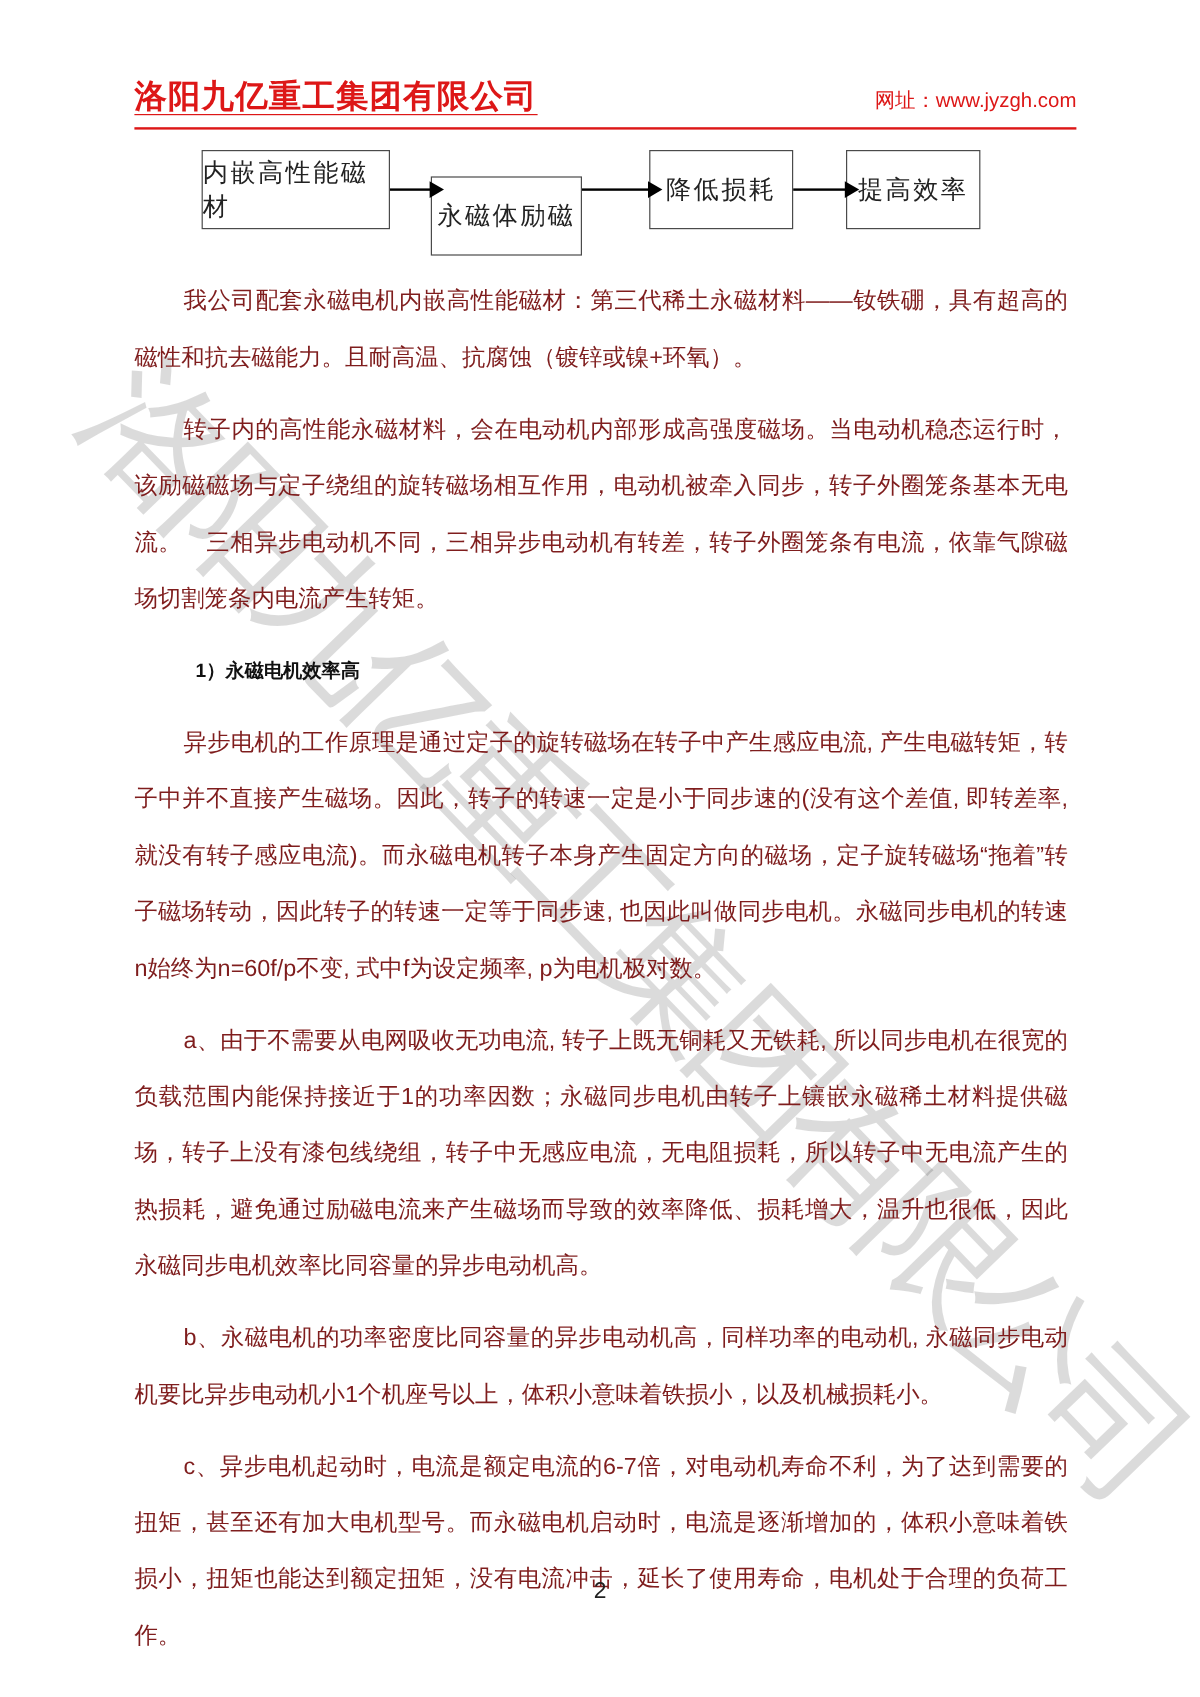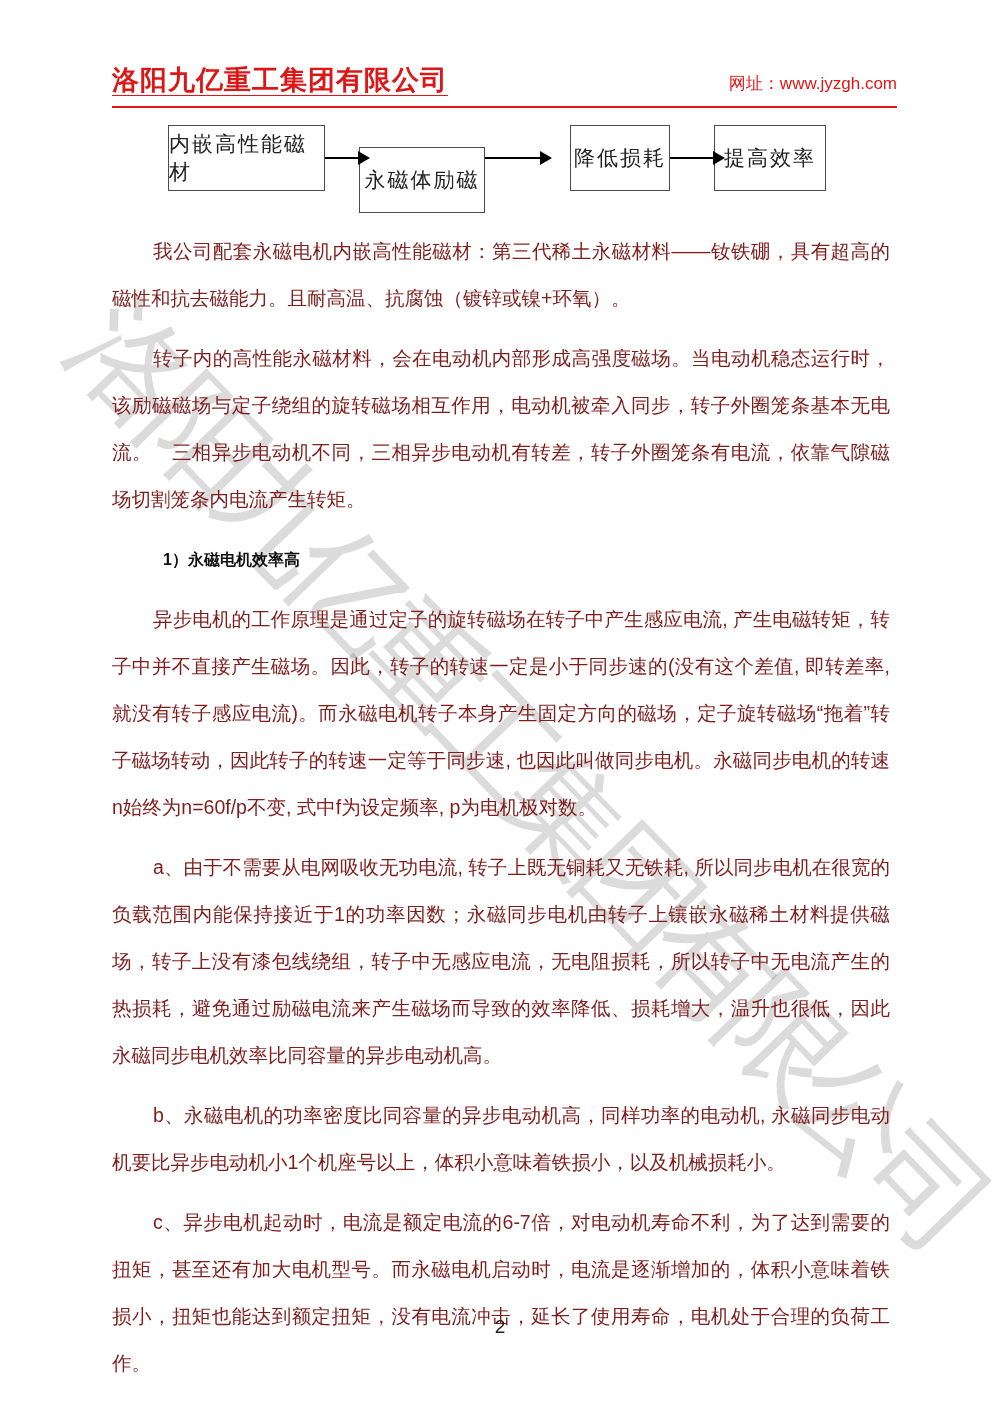--- a/index.html
+++ b/index.html
@@ -51,21 +51,21 @@
     display:flex; align-items:center;
     z-index:2;
   }
   .flow-box {
     height:66px; border:1px solid #4a4a4a; background:#ffffff;
     display:flex; align-items:center; justify-content:center;
     font-family:"Liberation Serif", serif;
     font-size:21px; color:#222; letter-spacing:2px;
     box-sizing:border-box; flex:none;
   }
-  .fb1 { width:157px; } .fb2 { width:126px;margin-top:44px; } .fb3 { width:100px;margin-left:29px; } .fb4 { width:112px; }
+  .fb1 { width:157px; } .fb2 { width:126px;margin-top:44px; } .fb3 { width:120px; } .fb4 { width:112px; }
   .flow-arrow { flex:none; position:relative; height:2px; background:#000; }
   .fa1 { width:34px; } .fa2 { width:56px; } .fa3 { width:44px; }
   .flow-arrow::after {
     content:""; position:absolute; right:-11px; top:-6px;
     border-left:12px solid #000;
     border-top:7px solid transparent;
     border-bottom:7px solid transparent;
   }
 
   

